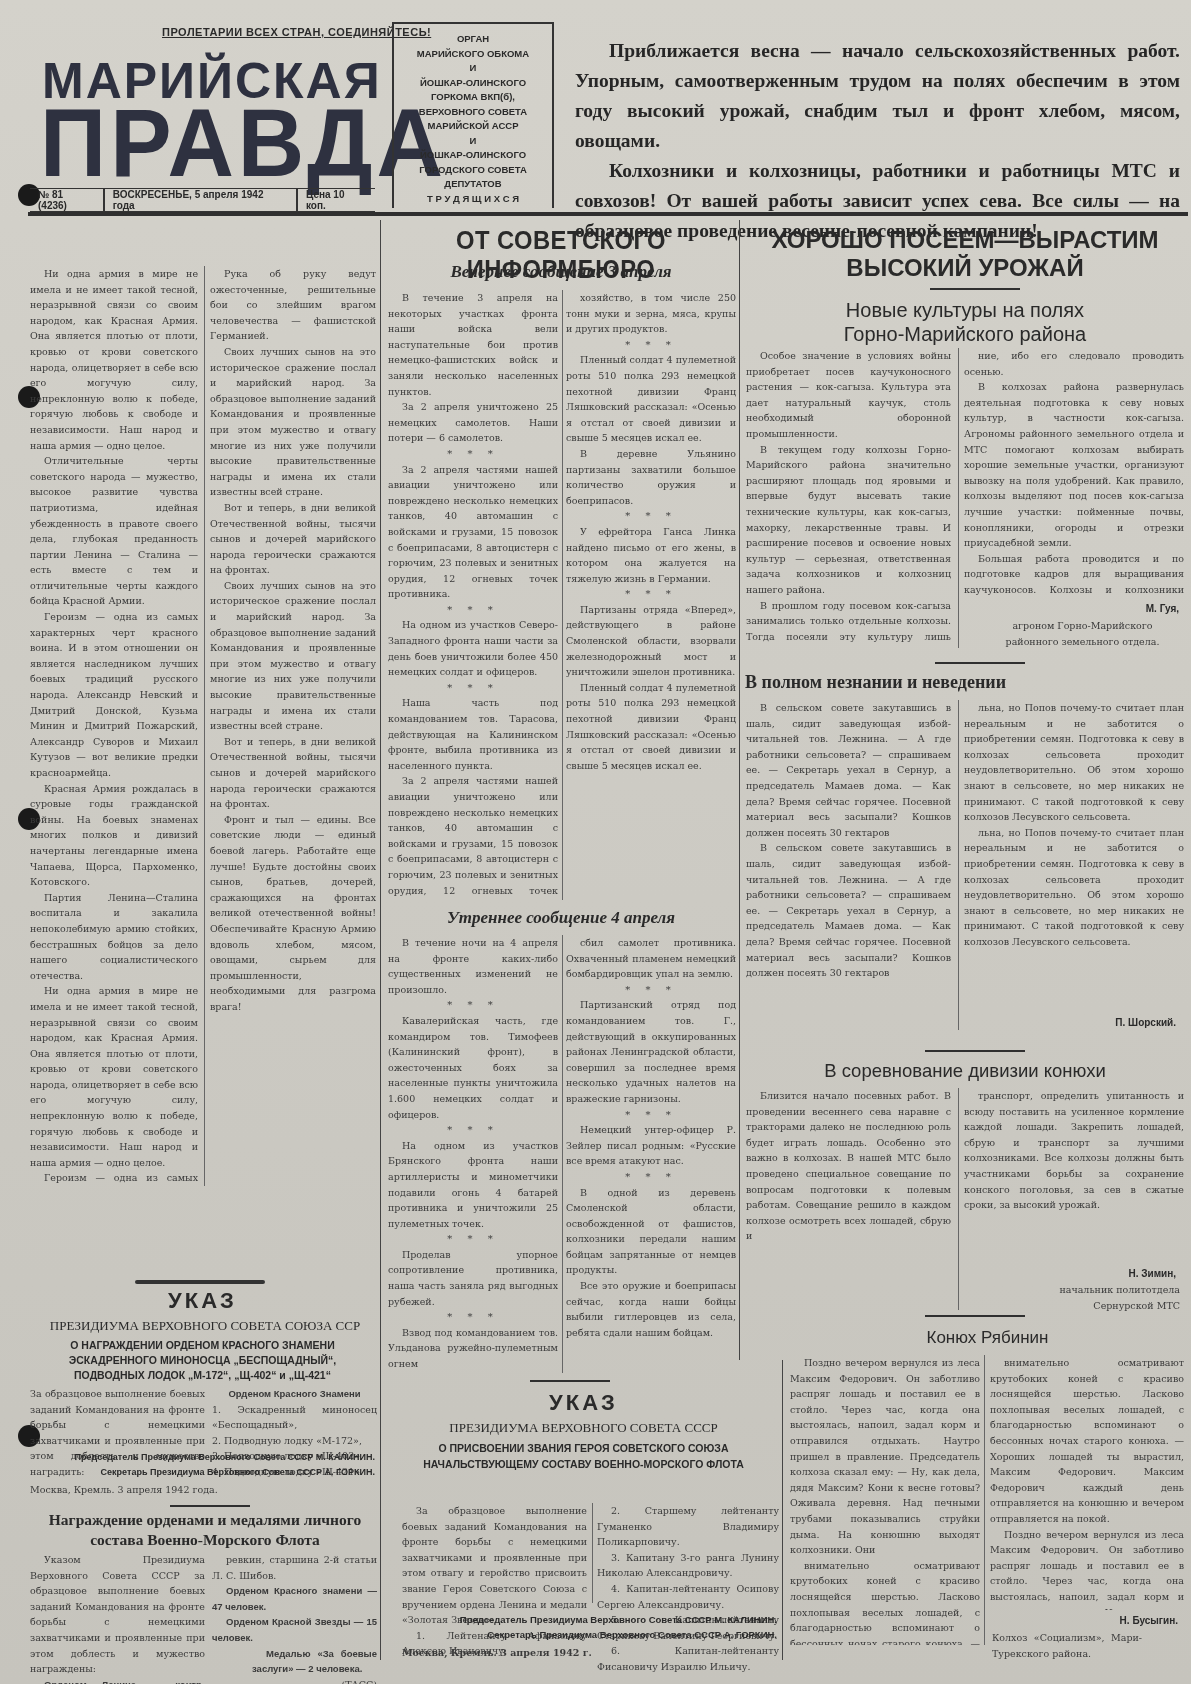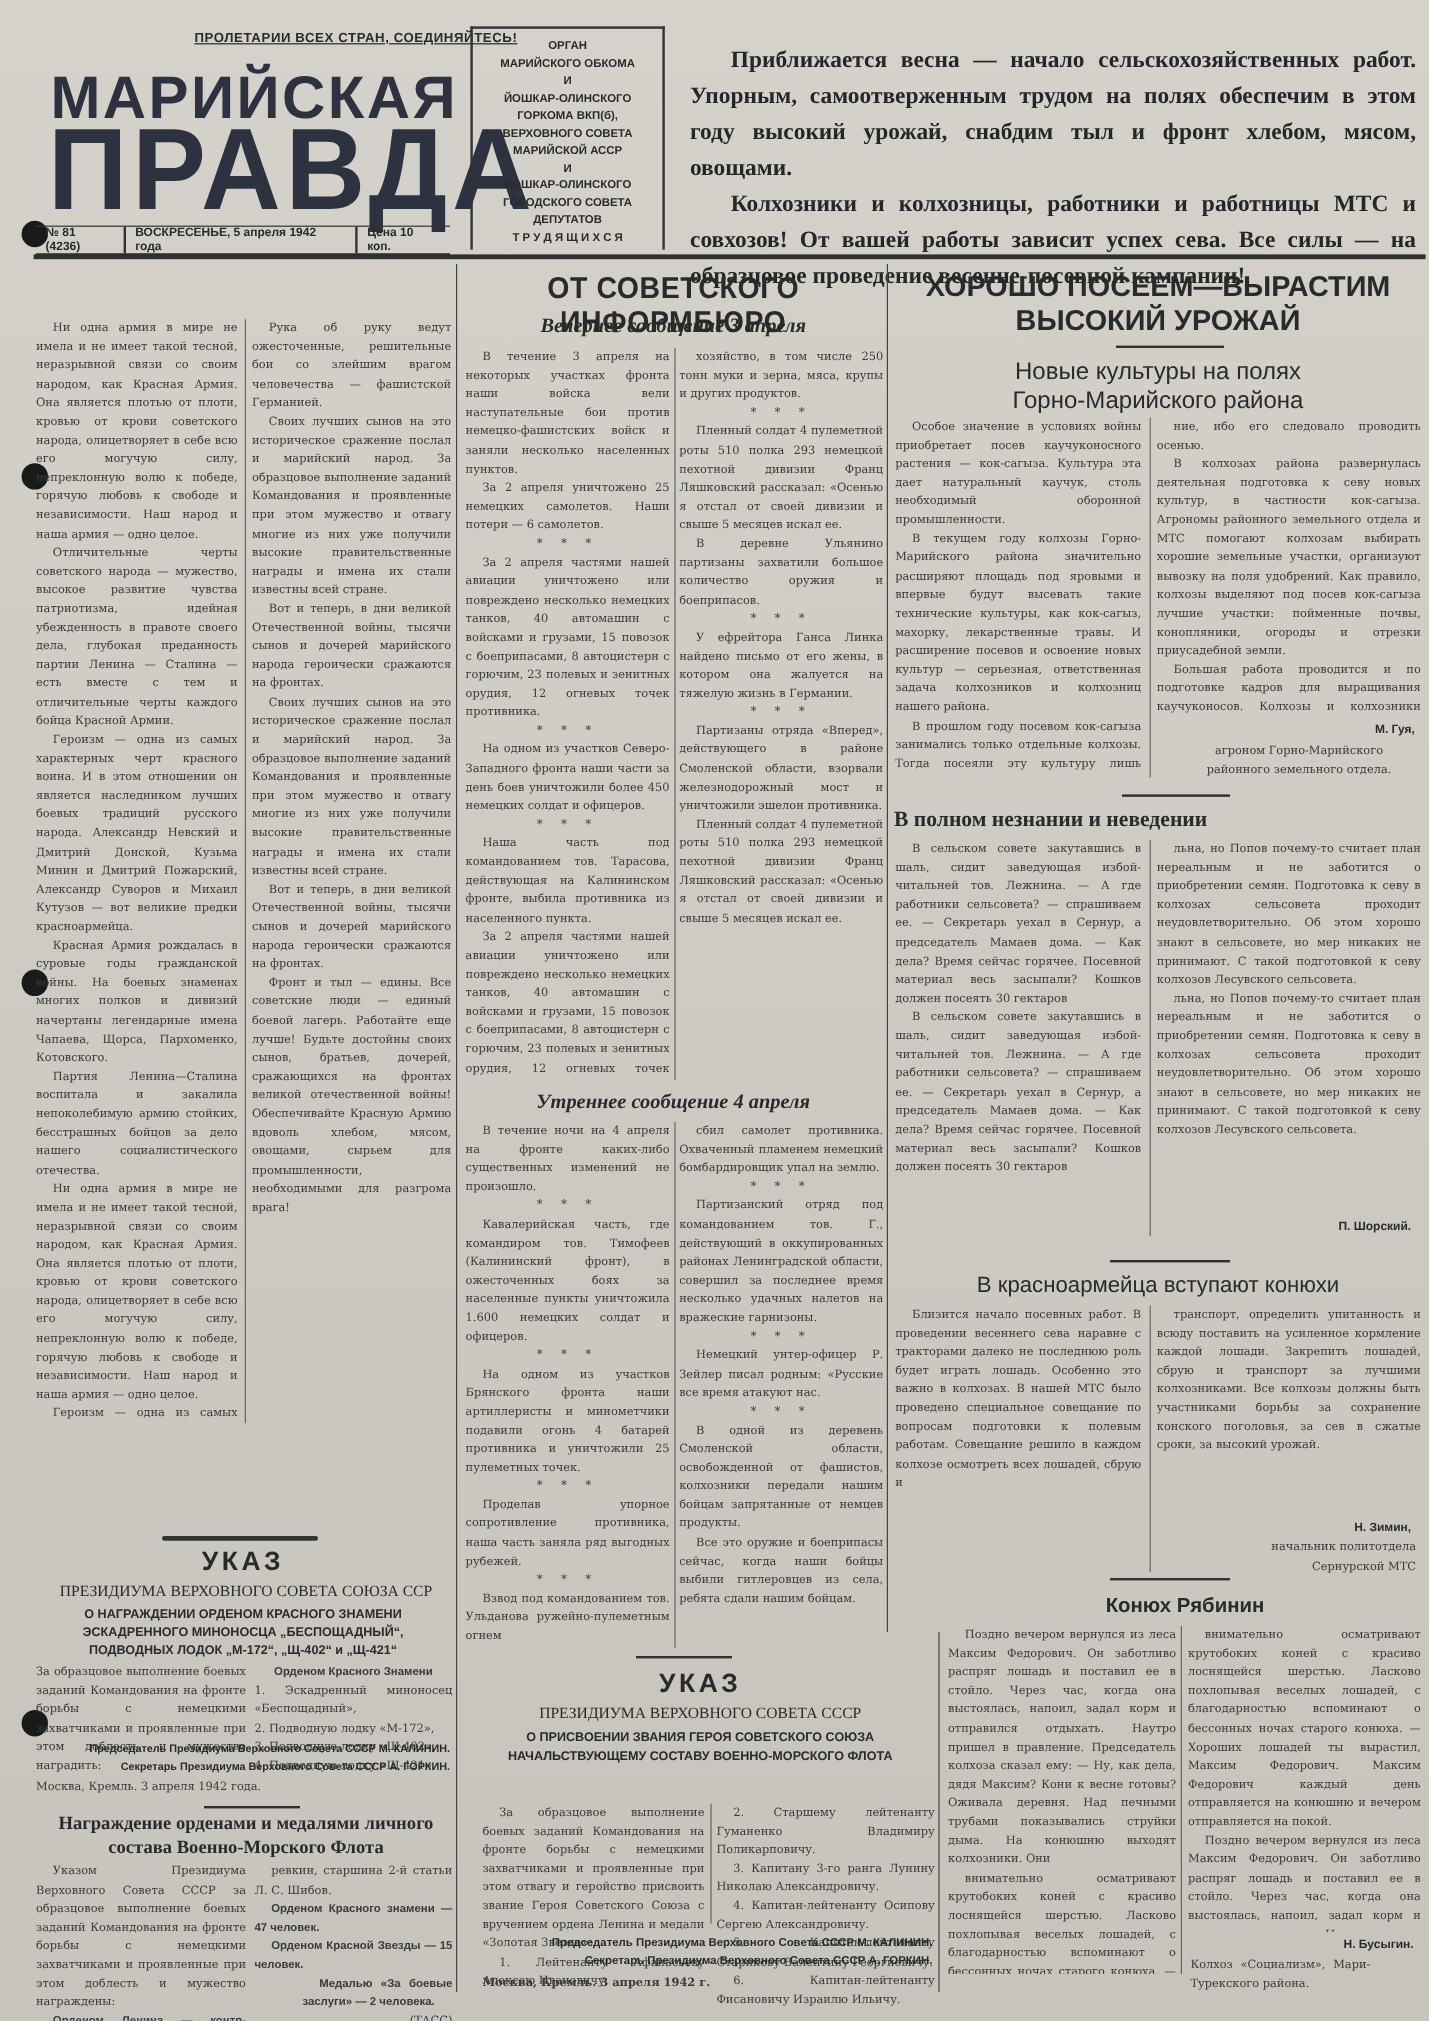--- a/index.html
+++ b/index.html
@@ -245,33 +245,33 @@
     <p>В сельском совете закутавшись в шаль, сидит заведующая избой-читальней тов. Лежнина. — А где работники сельсовета? — спрашиваем ее. — Секретарь уехал в Сернур, а председатель Мамаев дома. — Как дела? Время сейчас горячее. Посевной материал весь засыпали? Кошков должен посеять 30 гектаров</p>
   </div>
   <div class="abs vline" style="left:958px;top:700px;height:330px;background:#666;"></div>
   <div class="abs col-text" style="left:964px;top:700px;width:220px;height:312px;overflow:hidden;">
     <p>льна, но Попов почему-то считает план нереальным и не заботится о приобретении семян. Подготовка к севу в колхозах сельсовета проходит неудовлетворительно. Об этом хорошо знают в сельсовете, но мер никаких не принимают. С такой подготовкой к севу колхозов Лесувского сельсовета.</p>
     <p>льна, но Попов почему-то считает план нереальным и не заботится о приобретении семян. Подготовка к севу в колхозах сельсовета проходит неудовлетворительно. Об этом хорошо знают в сельсовете, но мер никаких не принимают. С такой подготовкой к севу колхозов Лесувского сельсовета.</p>
   </div>
   <div class="abs sans sig" style="left:964px;top:1017px;width:212px;">П. Шорский.</div>
 
   <div class="abs rule" style="left:925px;top:1050px;width:100px;height:2px;"></div>
-  <div class="abs sans" style="left:745px;top:1060px;width:440px;text-align:center;font-size:18.5px;">В красноармейца вступают конюхи</div>
+  <div class="abs sans" style="left:745px;top:1060px;width:440px;text-align:center;font-size:18.5px;">В соревнование дивизии конюхи</div>
   <div class="abs col-text" style="left:746px;top:1088px;width:205px;height:222px;overflow:hidden;">
     <p>Близится начало посевных работ. В проведении весеннего сева наравне с тракторами далеко не последнюю роль будет играть лошадь. Особенно это важно в колхозах. В нашей МТС было проведено специальное совещание по вопросам подготовки к полевым работам. Совещание решило в каждом колхозе осмотреть всех лошадей, сбрую и</p>
   </div>
   <div class="abs vline" style="left:958px;top:1088px;height:222px;background:#666;"></div>
   <div class="abs col-text" style="left:964px;top:1088px;width:220px;height:160px;overflow:hidden;">
     <p>транспорт, определить упитанность и всюду поставить на усиленное кормление каждой лошади. Закрепить лошадей, сбрую и транспорт за лучшими колхозниками. Все колхозы должны быть участниками борьбы за сохранение конского поголовья, за сев в сжатые сроки, за высокий урожай.</p>
   </div>
   <div class="abs sans sig" style="left:964px;top:1268px;width:212px;">Н. Зимин,</div>
   <div class="abs col-text" style="left:1010px;top:1282px;width:170px;text-align:right;">начальник политотдела Сернурской МТС</div>
 
   <div class="abs rule" style="left:925px;top:1315px;width:100px;height:2px;"></div>
-  <div class="abs sans" style="left:790px;top:1328px;width:395px;text-align:center;font-size:17px;font-weight:bold;">Конюх Рябинин</div>
+  <div class="abs sans" style="left:790px;top:1328px;width:395px;text-align:center;font-size:17px;font-weight:normal;">Конюх Рябинин</div>
   <div class="abs col-text" style="left:790px;top:1355px;width:190px;height:290px;overflow:hidden;">
     <p>Поздно вечером вернулся из леса Максим Федорович. Он заботливо распряг лошадь и поставил ее в стойло. Через час, когда она выстоялась, напоил, задал корм и отправился отдыхать. Наутро пришел в правление. Председатель колхоза сказал ему: — Ну, как дела, дядя Максим? Кони к весне готовы? Оживала деревня. Над печными трубами показывались струйки дыма. На конюшню выходят колхозники. Они</p>
     <p>внимательно осматривают крутобоких коней с красиво лоснящейся шерстью. Ласково похлопывая веселых лошадей, с благодарностью вспоминают о бессонных ночах старого конюха. — Хороших лошадей ты вырастил, Максим Федорович. Максим Федорович каждый день отправляется на конюшню и вечером отправляется на покой.</p>
   </div>
   <div class="abs vline" style="left:984px;top:1355px;height:290px;background:#666;"></div>
   <div class="abs col-text" style="left:990px;top:1355px;width:194px;height:255px;overflow:hidden;">
     <p>внимательно осматривают крутобоких коней с красиво лоснящейся шерстью. Ласково похлопывая веселых лошадей, с благодарностью вспоминают о бессонных ночах старого конюха. — Хороших лошадей ты вырастил, Максим Федорович. Максим Федорович каждый день отправляется на конюшню и вечером отправляется на покой.</p>
     <p>Поздно вечером вернулся из леса Максим Федорович. Он заботливо распряг лошадь и поставил ее в стойло. Через час, когда она выстоялась, напоил, задал корм и отправился отдыхать. Наутро пришел в правление. Председатель колхоза сказал ему: — Ну, как дела, дядя Максим? Кони к весне готовы? Оживала деревня. Над печными трубами показывались струйки дыма. На конюшню выходят колхозники. Они</p>
   </div>
   <div class="abs sans sig" style="left:990px;top:1615px;width:188px;">Н. Бусыгин.</div>

